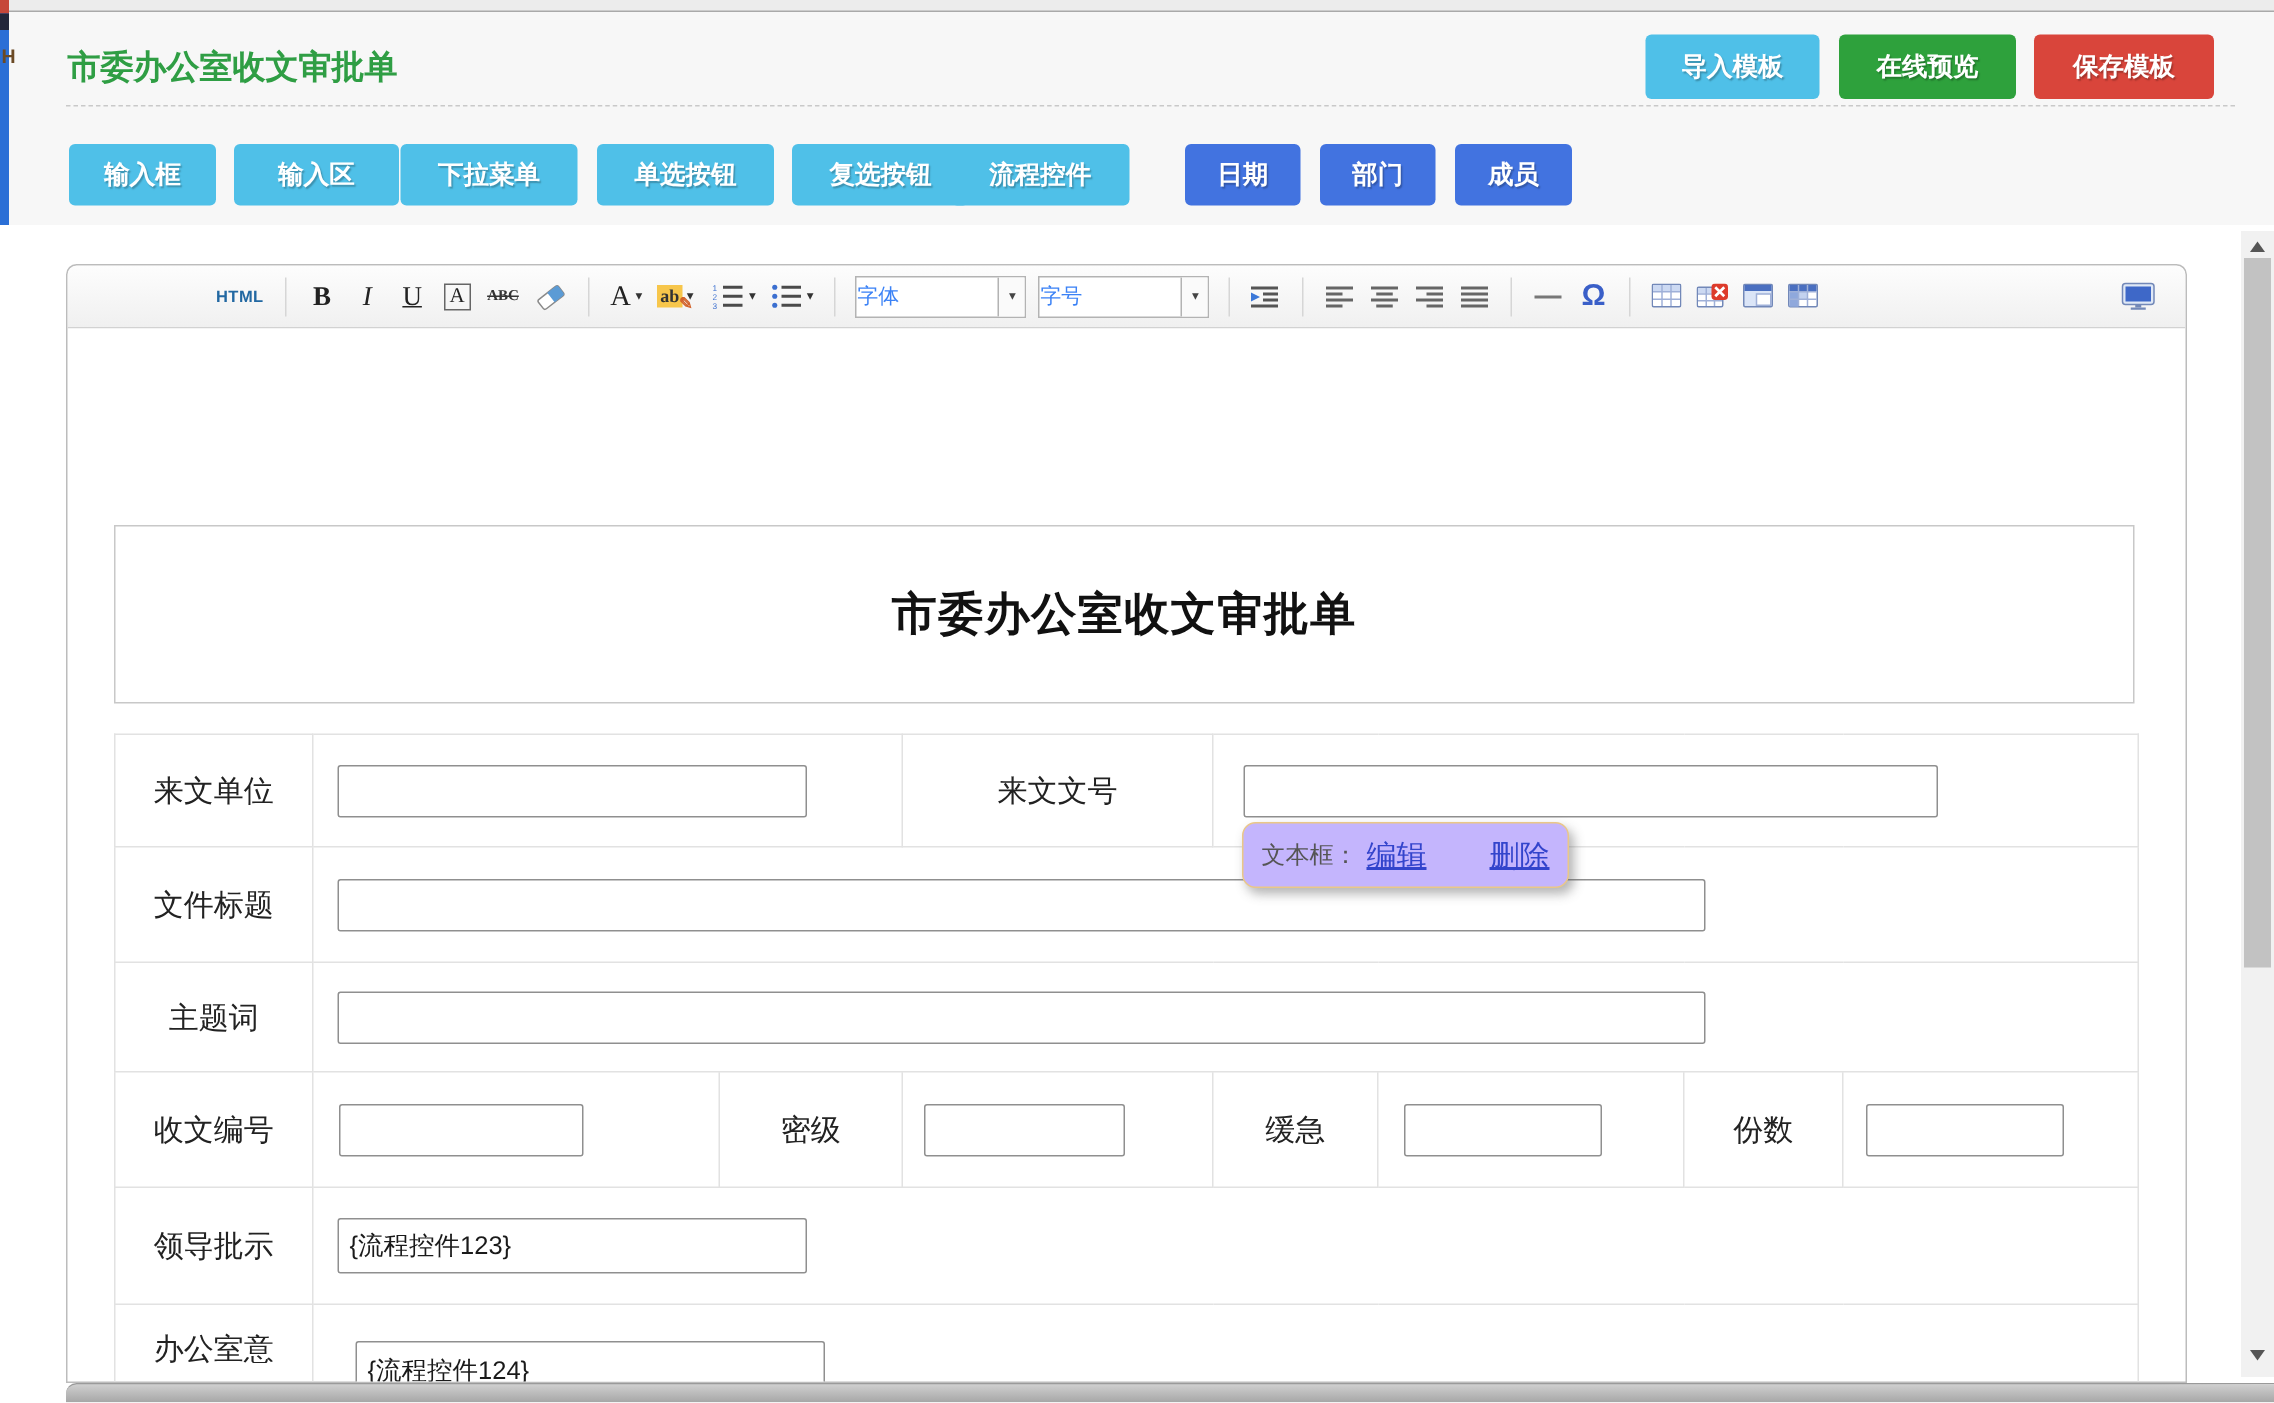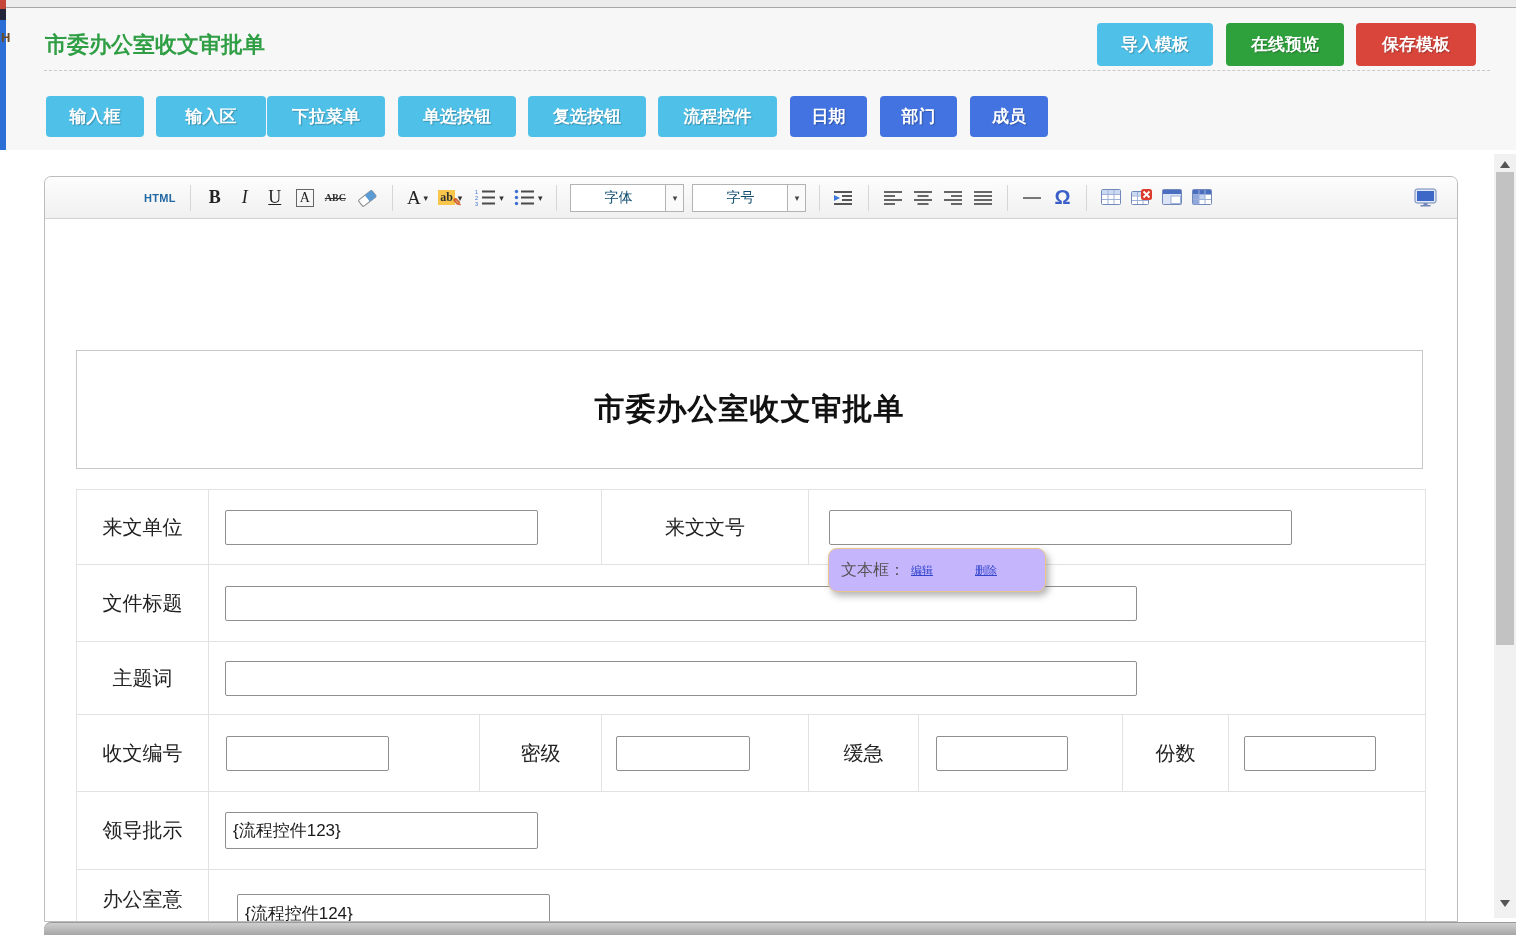--- a/index.html
+++ b/index.html
@@ -37,21 +37,21 @@
   .serif{font-family:"Liberation Serif","DejaVu Serif",serif;font-size:18px;color:#222;}
   .tb-bold{font-weight:bold;}
   .tb-italic{font-style:italic;}
   .tb-under{text-decoration:underline;}
   .tb-boxa{border:1px solid #666;font-size:14px;padding:0 3px;line-height:16px;}
   .tb-abc{font-size:10px;font-weight:bold;text-decoration:line-through;font-family:"Liberation Serif",serif;}
   .caret{font-size:9px;color:#333;margin-left:3px;}
   .hl-ab{background:#f7c64b;font-size:12px;font-weight:bold;padding:0 2px;position:relative;font-family:"Liberation Serif",serif;}
   .hl-pen{position:absolute;right:-7px;bottom:-4px;color:#d2622a;font-size:11px;}
   .tb-select{width:112px;height:26px;border:1px solid #b3b3b3;background:#fff;display:flex;margin:0 4px;flex:none;cursor:pointer;}
-  .tb-select .txt{flex:1;text-align:center;font-size:14px;color:#0c4a6e;line-height:24px;}
+  .tb-select .txt{flex:1;font-size:14px;color:#3b82f6;line-height:24px;}
   .tb-select .arr{width:17px;border-left:1px solid #b3b3b3;display:flex;align-items:center;justify-content:center;font-size:9px;color:#444;background:#fafafa;}
   .tb-hr{width:18px;height:2px;background:#777;}
   .tb-omega{font-size:20px;color:#3a5fc8;font-weight:bold;}
   .tb-spacer{flex:1;}
   
   .doc-title-box{position:absolute;left:31px;top:173px;width:1347px;height:119px;border:1px solid #c8c8c8;
                  display:flex;align-items:center;justify-content:center;box-sizing:border-box;}
   .doc-title{font-size:30px;font-weight:bold;color:#111;letter-spacing:1px;}
   table.form{position:absolute;left:31px;top:312px;width:1349px;border-collapse:collapse;table-layout:fixed;}
   table.form td{border:1px solid #e2e2e2;padding:0;}
@@ -60,21 +60,21 @@
        font-size:17px;color:#1a1a1a;padding:0 7px;font-family:inherit;display:block;}
   .ipt-tall{height:37px;}
   tr.r6 td{vertical-align:top;}
   tr.r6 td.lb{padding-top:16px;}
   tr.r6 .ipt{margin-top:24px;height:38px;}
   
   .tooltip{position:absolute;left:828px;top:548px;width:218px;height:44px;background:#c4b5fd;
            border:1px solid #eac788;border-radius:9px;box-shadow:3px 4px 7px rgba(90,90,90,.45);
            display:flex;align-items:center;padding-left:12px;box-sizing:border-box;z-index:50;}
   .tooltip .tt-label{font-size:16px;color:#555;}
-  .tooltip a{font-size:11px;color:#3344cc;text-decoration:underline;cursor:pointer;}
+  .tooltip a{font-size:20px;color:#3344cc;text-decoration:underline;cursor:pointer;}
   .tt-edit{margin-left:6px;}
   .tt-del{margin-left:42px;}
   
   .scroll-track{position:absolute;left:1494px;top:154px;width:22px;height:764px;background:#f1f1f1;}
   .scroll-thumb{position:absolute;left:2px;top:18px;width:18px;height:473px;background:#c2c2c2;}
   .arrow-up{position:absolute;left:6px;top:7px;width:0;height:0;border-left:5px solid transparent;border-right:5px solid transparent;border-bottom:7px solid #555;}
   .arrow-down{position:absolute;left:6px;top:746px;width:0;height:0;border-left:5px solid transparent;border-right:5px solid transparent;border-top:7px solid #555;}
   .bottom-bar{position:absolute;left:44px;top:922px;width:1472px;height:13px;
               background:linear-gradient(#cfcfcf,#a6a6a6);border-top-left-radius:7px;border-top:1px solid #9a9a9a;box-sizing:border-box;}
 </style>
@@ -92,21 +92,21 @@
 <button class="btn light act" style="left:1097px;width:116px;">导入模板</button>
 <button class="btn green act" style="left:1226px;width:118px;">在线预览</button>
 <button class="btn red act" style="left:1356px;width:120px;">保存模板</button>
 <div class="dashed-sep"></div>
 
 <button class="btn light pal" style="left:46px;width:98px;">输入框</button>
 <button class="btn light pal" style="left:156px;width:110px;">输入区</button>
 <button class="btn light pal" style="left:267px;width:118px;">下拉菜单</button>
 <button class="btn light pal" style="left:398px;width:118px;">单选按钮</button>
 <button class="btn light pal" style="left:528px;width:118px;">复选按钮</button>
-<button class="btn light pal" style="left:658px;width:119px;">流程控件</button>
+<button class="btn light pal" style="left:634px;width:119px;">流程控件</button>
 <button class="btn primary pal" style="left:790px;width:77px;">日期</button>
 <button class="btn primary pal" style="left:880px;width:77px;">部门</button>
 <button class="btn primary pal" style="left:970px;width:78px;">成员</button>
 
 <div class="editor">
   <div class="toolbar">
     <button class="tb-btn tb-html">HTML</button>
     <div class="tb-sep"></div>
     <button class="tb-btn serif tb-bold">B</button>
     <button class="tb-btn serif tb-italic">I</button>

